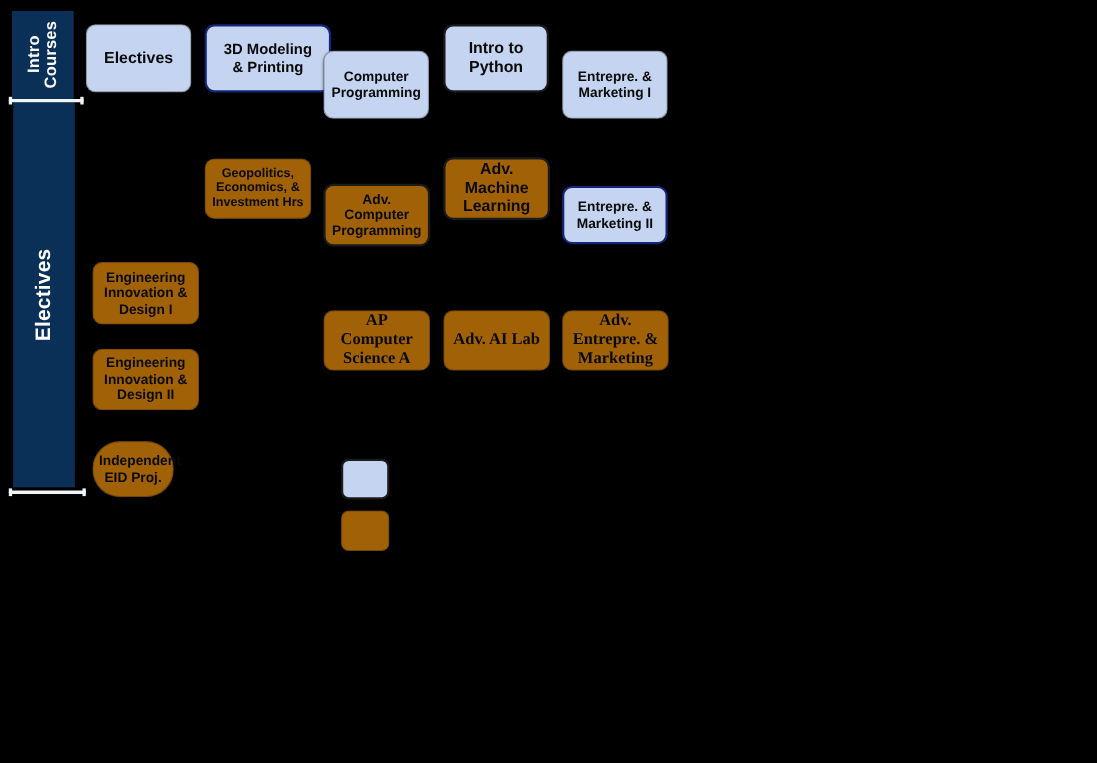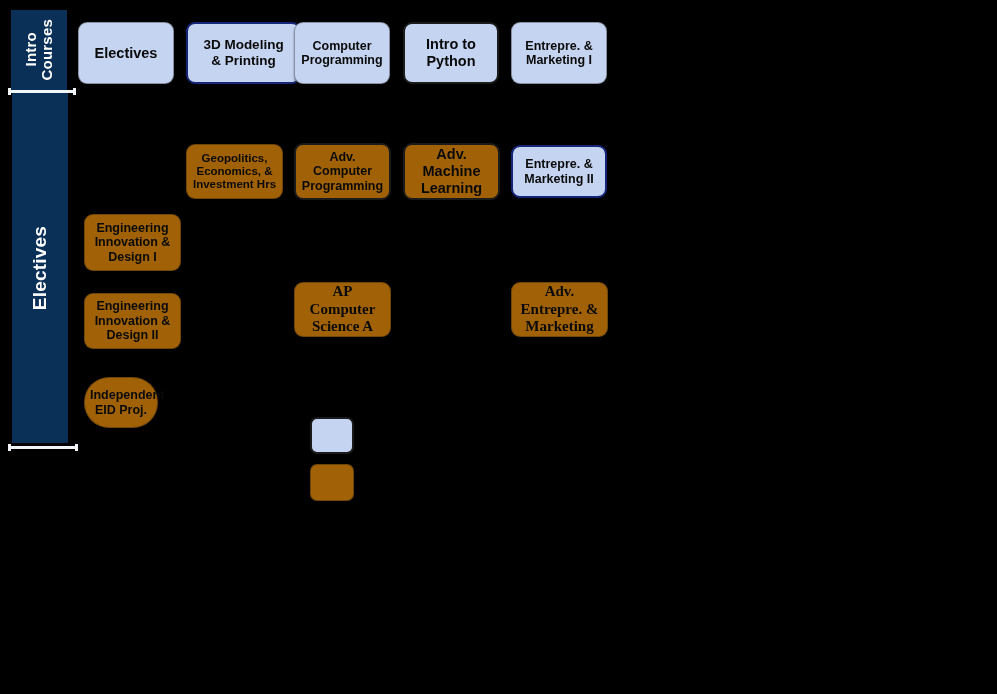--- a/index.html
+++ b/index.html
@@ -96,21 +96,21 @@
 
   .edge-none  { border: 1px solid rgba(20,20,20,0.35); }
   .edge-dark  { border: 2px solid #1b1b1b; }
   .edge-navy  { border: 2px solid #15267a; }
 
   .t-sans  { font-family: "Liberation Sans", sans-serif; font-weight: bold; }
   .t-serif { font-family: "Liberation Serif", serif; font-weight: bold; }
 
   .fs-15 { font-size: 14.5px; }
   .fs-14 { font-size: 13.5px; }
-  .fs-13 { font-size: 12.5px; }
+  .fs-13 { font-size: 12.5px; margin-top: 24px; }
   .fs-12 { font-size: 11.5px; }
   .fs-16 { font-size: 15px; }
 
   
   .swatch {
     position: absolute;
     box-sizing: border-box;
     border-radius: 7px;
     box-shadow: 1px 2px 3px rgba(0,0,0,0.85);
   }
@@ -193,20 +193,23 @@
   </div>
 
   <div class="node fill-cream edge-none t-sans fs-13" style="left:84px; top:377px; width:74px; height:51px;border-radius:25px;">
     <span class="label">Independent<br>EID Proj.</span>
   </div>
 
   <div class="node fill-cream edge-none t-serif fs-16" style="left:294px; top:282px; width:97px; height:55px;">
     <span class="label">AP Computer<br>Science A</span>
   </div>
 
+  <div class="node fill-cream edge-none t-serif fs-16" style="left:403px; top:282px; width:97px; height:55px;">
+    <span class="label">Adv. AI Lab</span>
+  </div>
 
   <div class="node fill-cream edge-none t-serif fs-16" style="left:511px; top:282px; width:97px; height:55px;">
     <span class="label">Adv.<br>Entrepre. &amp;<br>Marketing</span>
   </div>
 
   <div class="swatch fill-blue edge-dark" id="legend-swatch-blue"></div>
   <span class="legend-text" id="legend-label-blue"></span>
 
   <div class="swatch fill-cream edge-none" id="legend-swatch-cream"></div>
   <span class="legend-text" id="legend-label-cream"></span>

